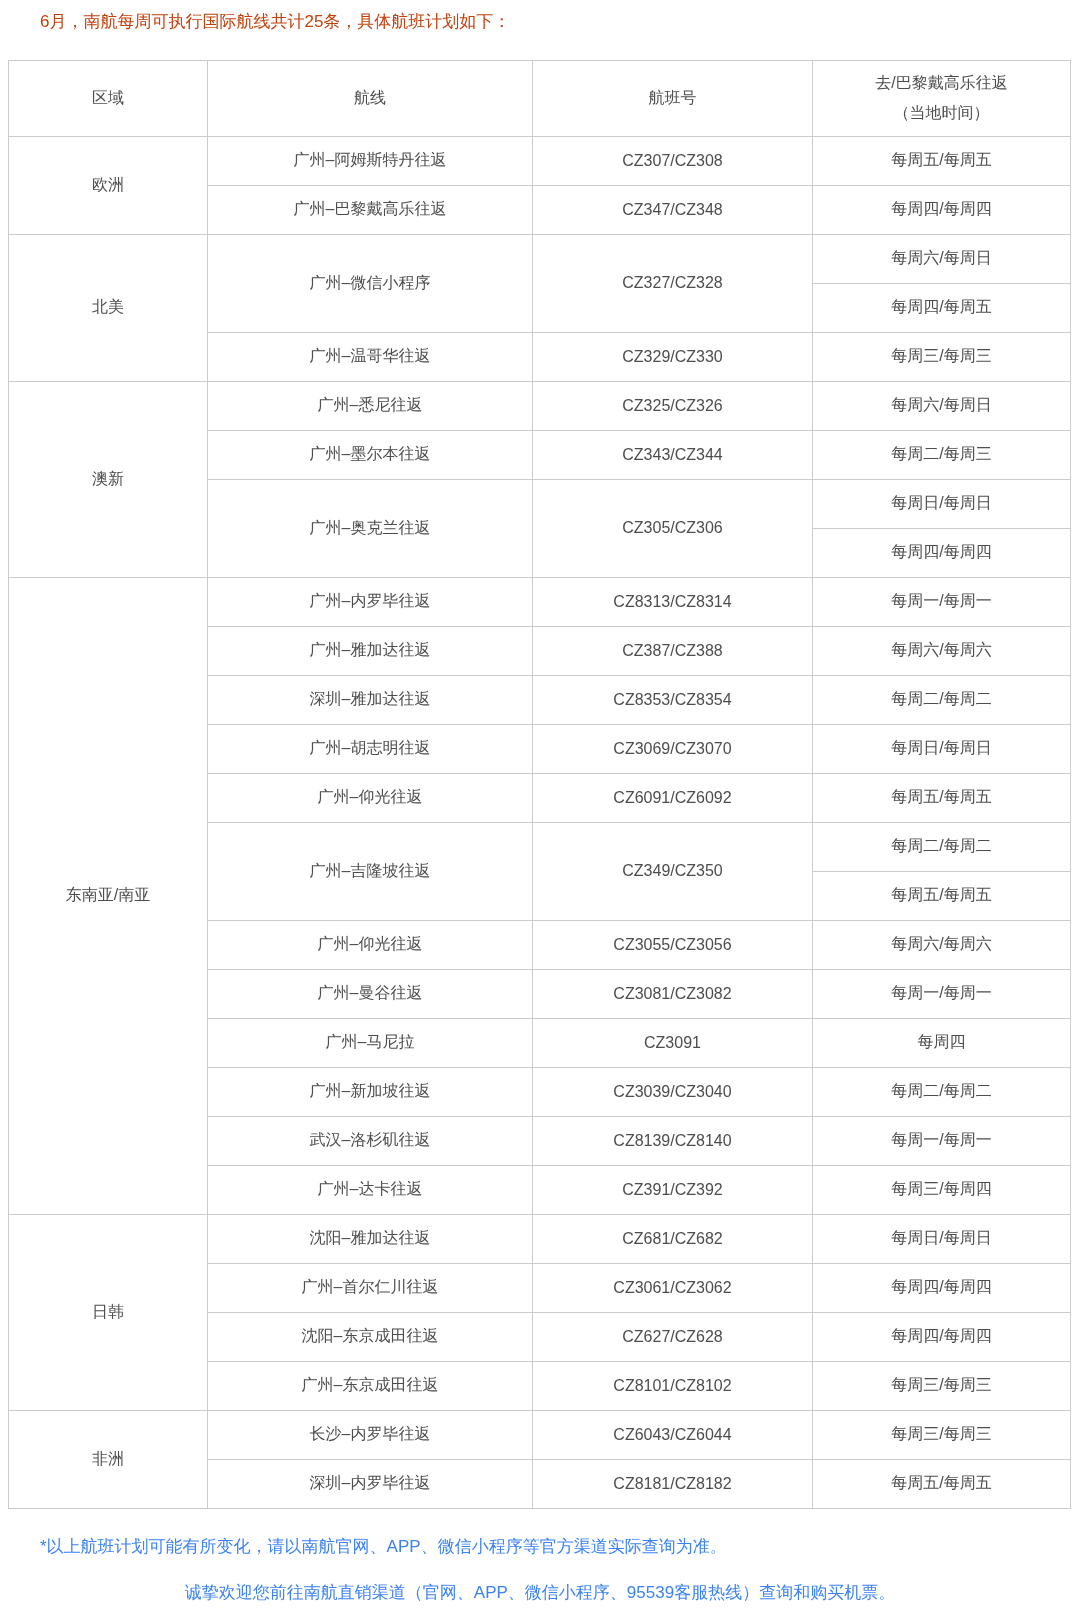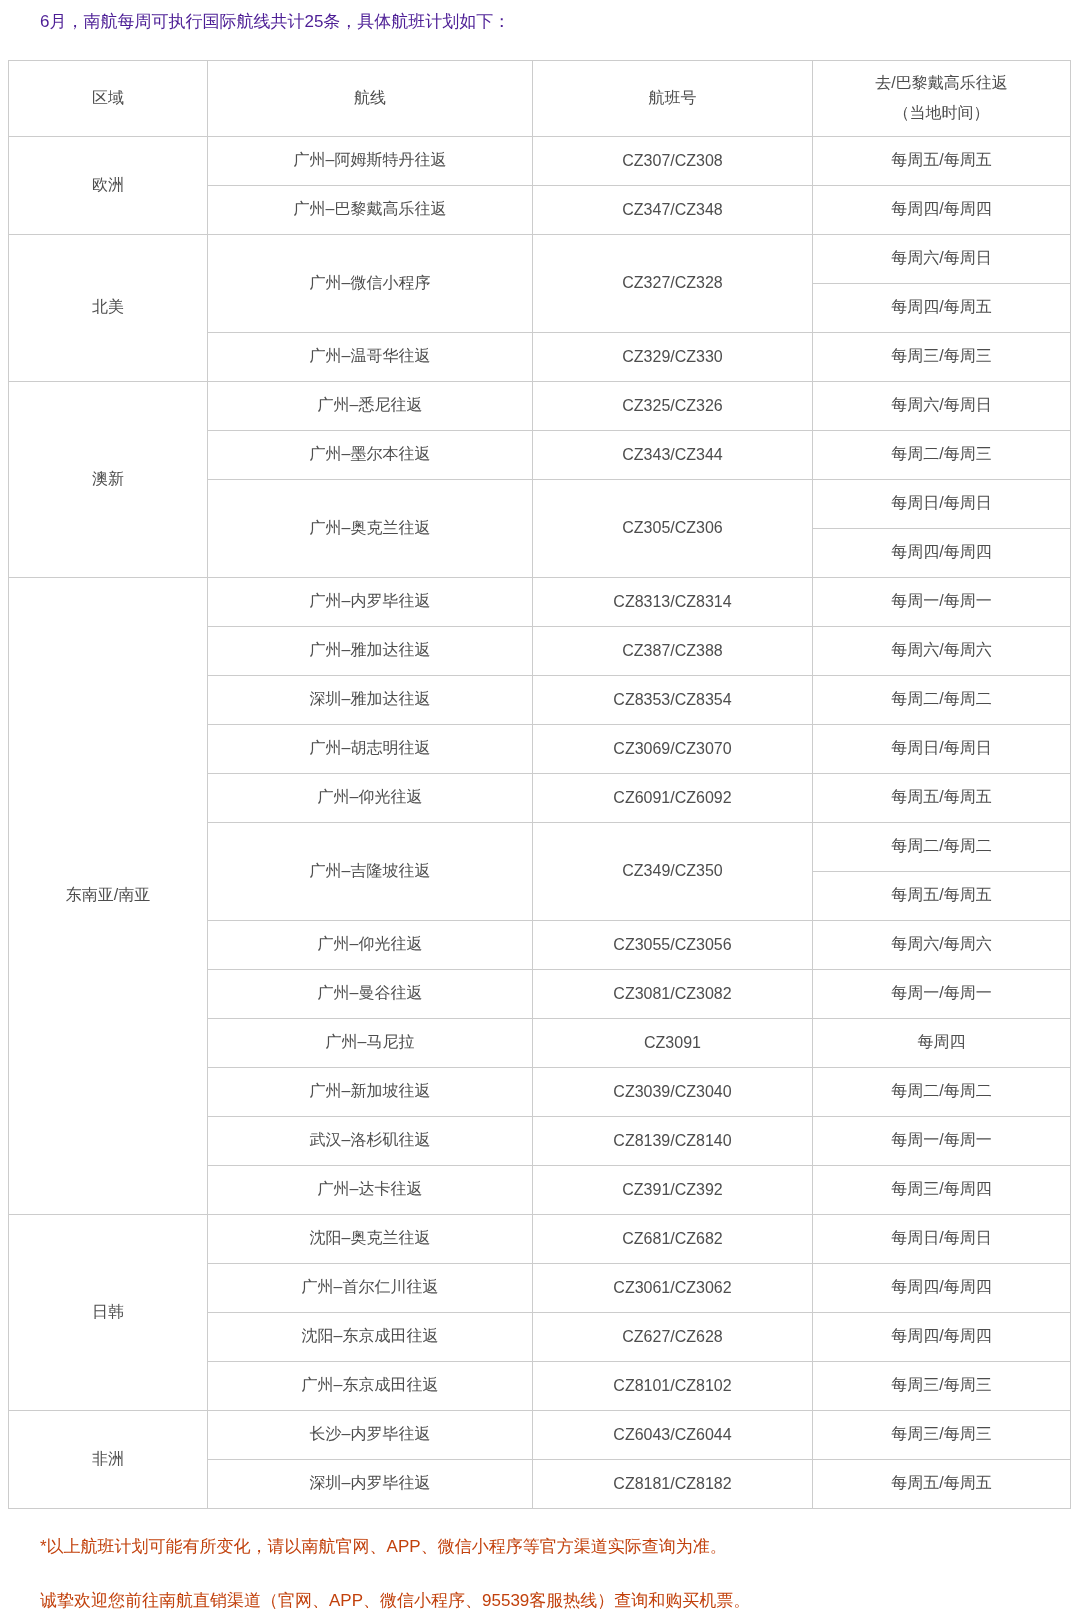--- a/index.html
+++ b/index.html
@@ -12,21 +12,21 @@
   .page {
     width: 1080px;
     min-height: 1624px;
     box-sizing: border-box;
     padding-top: 10px;
   }
   .intro {
     margin: 0 40px 26px 40px;
     font-size: 17px;
     line-height: 1.4;
-    color: #4c1d95;
+    color: #c2410c;
   }
   table.sched {
     border-collapse: collapse;
     table-layout: fixed;
     margin-left: 8px;
     width: 1062px;
     background: #ffffff;
   }
   table.sched th,
   table.sched td {
@@ -43,24 +43,25 @@
     height: 76px;
     line-height: 1.9;
   }
   table.sched tbody td {
     height: 49px;
   }
   .footnote {
     margin: 26px 40px 0 40px;
     font-size: 17px;
     line-height: 1.4;
-    color: #c2410c;
+    color: #3b82f6;
   }
   .footnote.second {
-    margin-top: 30px;
+    margin-top: 22px;
+    text-align: center;
   }
 </style>
 </head>
 <body>
 
 <div class="page">
 
   <p class="intro">6月，南航每周可执行国际航线共计25条，具体航班计划如下：</p>
 
   <table class="sched">
@@ -185,21 +186,21 @@
           <td rowspan="1">CZ8139/CZ8140</td>
           <td>每周一/每周一</td>
         </tr>
         <tr>
           <td rowspan="1">广州–达卡往返</td>
           <td rowspan="1">CZ391/CZ392</td>
           <td>每周三/每周四</td>
         </tr>
         <tr>
           <td rowspan="4">日韩</td>
-          <td rowspan="1">沈阳–奥克兰往返</td>
+          <td rowspan="1">沈阳–雅加达往返</td>
           <td rowspan="1">CZ681/CZ682</td>
           <td>每周日/每周日</td>
         </tr>
         <tr>
           <td rowspan="1">广州–首尔仁川往返</td>
           <td rowspan="1">CZ3061/CZ3062</td>
           <td>每周四/每周四</td>
         </tr>
         <tr>
           <td rowspan="1">沈阳–东京成田往返</td>

